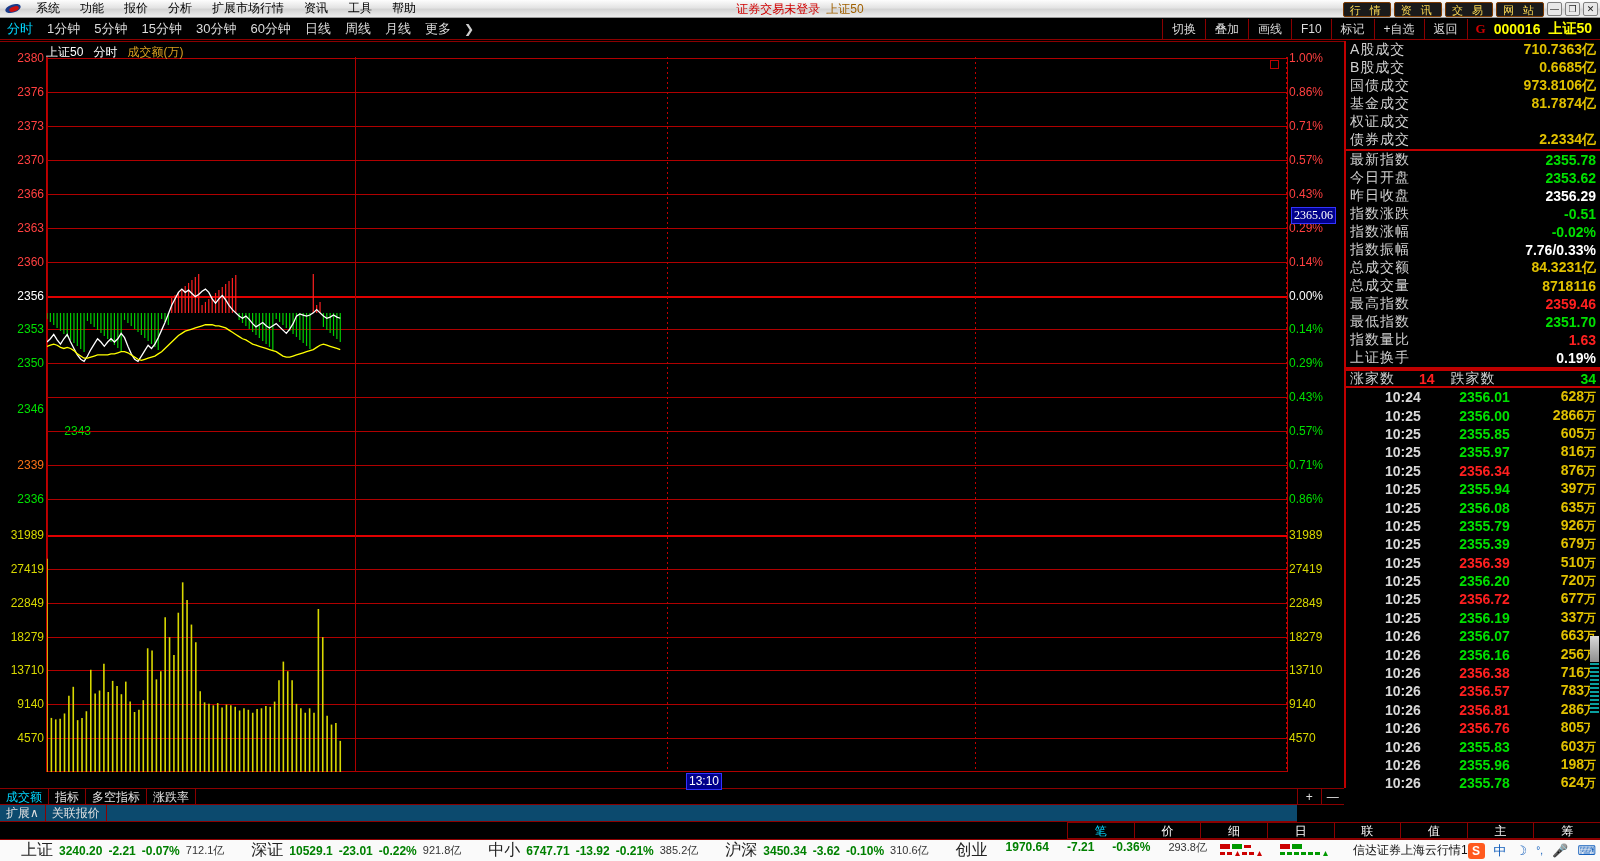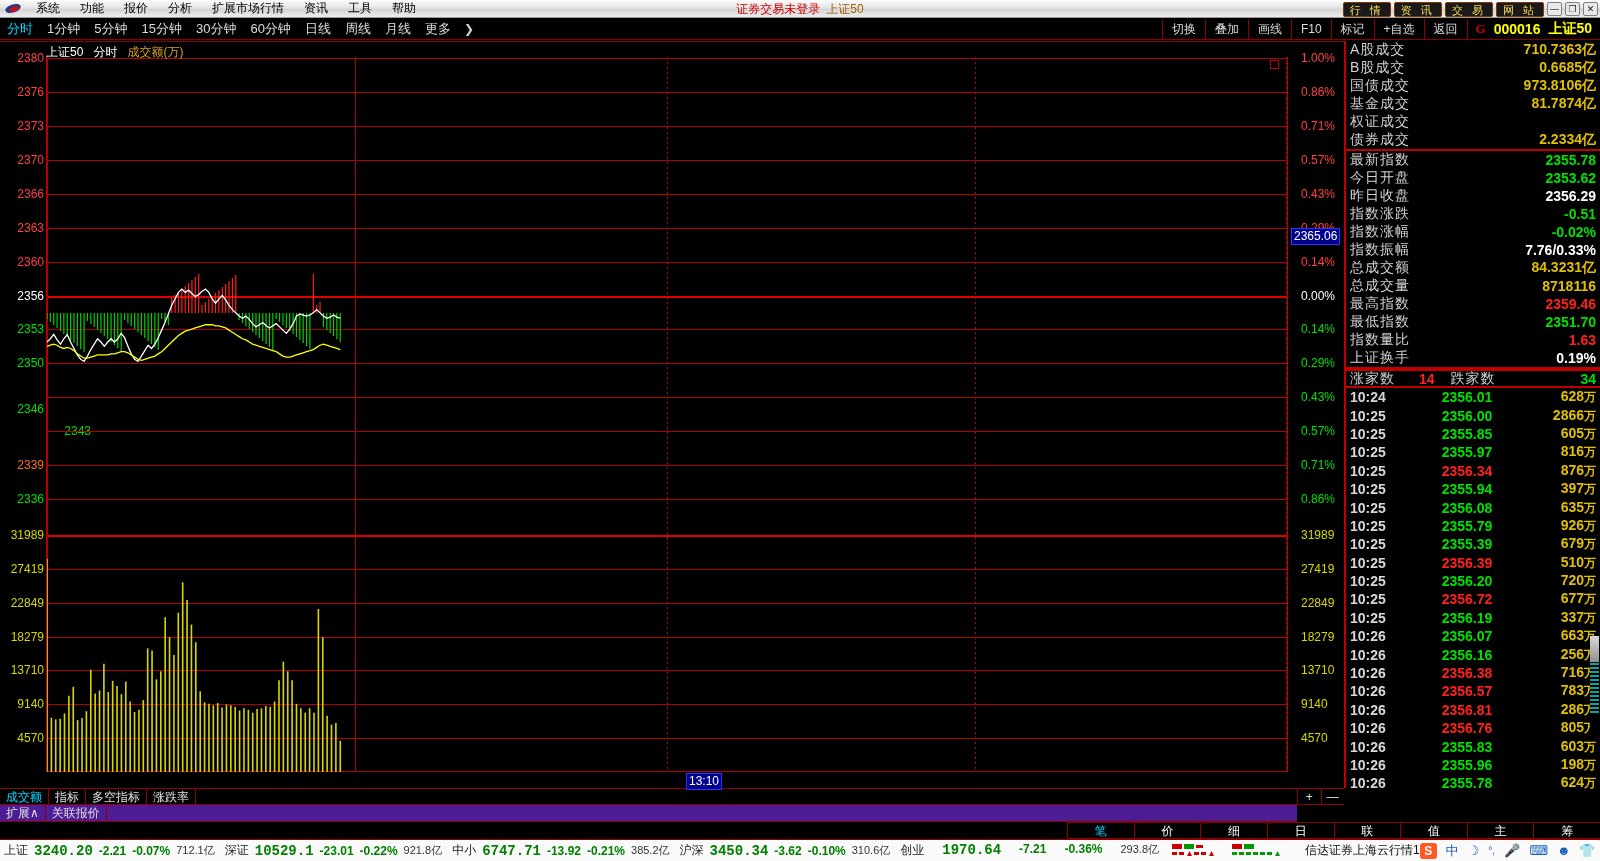--- a/index.html
+++ b/index.html
@@ -69,21 +69,21 @@
   }
   .ct-a{ color:#ffffff; } .ct-b{ color:#ffffff; } .ct-c{ color:#d8a020; }
 
   .plot{ position:absolute; left:47px; top:15px; width:1240px; height:715px; }
   .hline{ position:absolute; left:0; width:100%; height:1px; background:#b00000; }
   .hline.strong{ background:#e00000; height:2px; }
   .vline{ position:absolute; top:0; height:100%; width:1px; background:#b00000; }
   .vdash{ position:absolute; top:0; height:100%; width:1px;
           background:repeating-linear-gradient(#c00000 0 2px,transparent 2px 5px); }
   .ylab-l{ position:absolute; width:44px; text-align:right; }
-  .ylab-r{ position:absolute; left:0; width:54px; text-align:left;margin-left:12px; }
+  .ylab-r{ position:absolute; left:0; width:54px; text-align:left; }
   .axis-left{ position:absolute; left:0; top:15px; width:45px; height:715px; }
   .axis-right{ position:absolute; left:1289px; top:15px; width:55px; height:715px; }
   .axis-sep-l{ position:absolute; left:46px; top:15px; width:1px; height:715px; background:#c00000; }
   .axis-sep-r{ position:absolute; left:1287px; top:15px; width:1px; height:715px; background:#c00000; }
 
   .pricetag{
     position:absolute; background:#00008b; color:#ffffff; border:1px solid #3333ff;
     font-size:12px; padding:0 2px; line-height:15px; z-index:8;
   }
   .timetag{
@@ -99,42 +99,42 @@
   .ind-tabs{
     position:absolute; left:0; top:788px; width:1297px; height:17px;
     border-top:1px solid #8b0000; border-bottom:1px solid #8b0000; background:#000;
     display:flex; align-items:center;
   }
   .ind-tab{ font-size:12px; color:#e0e0e0; padding:0 6px; height:16px; line-height:16px;
             border-right:1px solid #8b0000; }
   .ind-tab.active{ color:#00d7ff; }
   .ext-tabs{
     position:absolute; left:0; top:805px; width:1297px; height:17px;
-    border-bottom:1px solid #8b0000; background:#4c1d95; display:flex; align-items:center;
+    border-bottom:1px solid #8b0000; background:#0c4a6e; display:flex; align-items:center;
   }
   .zoombox{
     position:absolute; left:1297px; top:788px; width:47px; height:17px;
     display:flex; align-items:center; background:#000; border-top:1px solid #8b0000;
     border-bottom:1px solid #8b0000;
   }
   .zb{ flex:1; text-align:center; color:#e0e0e0; font-size:12px; border-left:1px solid #8b0000; line-height:16px;}
 
   
   .rpanel{ position:absolute; left:1344px; top:41px; width:256px; height:747px; background:#000;
            border-left:2px solid #c00000; }
   .rsec{ border-bottom:2px solid #c00000; }
   .row{ display:flex; align-items:center; height:18px; font-size:14px; padding:4px 4px; }
   .rk{ color:#d0d0d0; flex:0 0 auto; letter-spacing:1px; }
   .rv{ margin-left:auto; font-weight:bold; }
   .g{ color:#00e000; } .r{ color:#ff2020; } .y{ color:#e0c000; } .w{ color:#ffffff; }
 
   .updown{ display:flex; align-items:center; height:19px; font-size:14px; padding:0 4px;
            border-bottom:2px solid #c00000; border-top:2px solid #c00000; }
 
-  .ticks{ position:relative; height:auto; }
+  .ticks{ position:relative; height:auto;padding-left:35px; }
   .trow{ display:flex; align-items:center; height:18.4px; font-size:14px; padding:0 4px; }
   .tt{ color:#d8d8d8; width:52px; font-weight:bold;}
   .tp{ flex:1; text-align:center; font-weight:bold; }
   .tv{ width:64px; text-align:right; color:#e0c000; font-weight:bold;}
   .tv i{ font-style:normal; font-size:12px; }
 
   .vscroll{ position:absolute; right:1px; top:595px; width:9px; height:105px; background:#000;}
   .vthumb{ position:absolute; right:1px; top:595px; width:9px; height:26px;
            background:linear-gradient(#d8d8d8,#8f8f8f); }
   .vbars{ position:absolute; right:1px; top:622px; width:9px; height:52px;
@@ -149,22 +149,22 @@
   .bs{ flex:1; text-align:center; color:#ffffff; font-size:12px; border-left:1px solid #8b0000;
        line-height:16px; }
   .bs.active{ color:#00d7ff; }
 
   
   .status{
     position:absolute; left:0; top:839px; width:1600px; height:22px;
     background:#fafafa; border-top:1px solid #8b0000;
     display:flex; align-items:center; font-size:12px; white-space:nowrap;
   }
-  .si-name{ color:#222; font-size:12px; }
-  .si-val{ color:#008000; font-weight:bold; font-size:14px;font-family:Liberation Mono, monospace; }
+  .si-name{ color:#222; font-size:16px;margin-left:17px; }
+  .si-val{ color:#008000; font-weight:bold; font-size:12px; }
   .si-chg{ color:#008000; font-weight:bold; font-size:12px; }
   .si-amt{ color:#333; font-size:11px; }
   .sdiv{ width:1px; height:16px; background:#9a9a9a; margin:0 6px; }
   .arrowsgrp{ display:flex; align-items:center; gap:2px; }
   .tray{ margin-left:auto; display:flex; align-items:center; gap:9px; padding-right:6px; }
   .sogou{ width:17px; height:16px; background:#ff5a1f; color:#fff; font-weight:bold;
           border-radius:3px; text-align:center; line-height:16px; font-size:12px;}
   .trayicon{ font-size:13px; color:#1560bd; }
   .brokerlabel{ color:#111; font-size:12px; }
 </style>
@@ -479,21 +479,21 @@
           <line x1="271.3749253731343" x2="271.3749253731343" y1="715" y2="552.0064709743974" stroke="#d8d800" stroke-width="1.6"></line>
           <line x1="275.75194029850746" x2="275.75194029850746" y1="715" y2="580.1598987151833" stroke="#d8d800" stroke-width="1.6"></line>
           <line x1="280.1289552238806" x2="280.1289552238806" y1="715" y2="658.6931445184282" stroke="#d8d800" stroke-width="1.6"></line>
           <line x1="284.50597014925376" x2="284.50597014925376" y1="715" y2="667.5837006470974" stroke="#d8d800" stroke-width="1.6"></line>
           <line x1="288.88298507462684" x2="288.88298507462684" y1="715" y2="666.1019412923192" stroke="#d8d800" stroke-width="1.6"></line>
           <line x1="293.26" x2="293.26" y1="715" y2="683.8830535496577" stroke="#d8d800" stroke-width="1.6"></line>
         </g>
       </svg>
     </div>
 
-<div class="pricetag" style="position: absolute; left: 1291px; top: 186px;">2365.06</div>
+<div class="pricetag" style="position: absolute; left: 1291px; top: 165px; font-family: Liberation Serif, serif;">2365.06</div>
     <div class="timetag" style="position: absolute; left: 686px; top: 731px;">13:10</div>
   </div>
 
 <div class="ind-tabs">
   <div class="ind-tab active">成交额</div>
   <div class="ind-tab">指标</div>
   <div class="ind-tab">多空指标</div>
   <div class="ind-tab">涨跌率</div>
 </div>
 <div class="zoombox">

